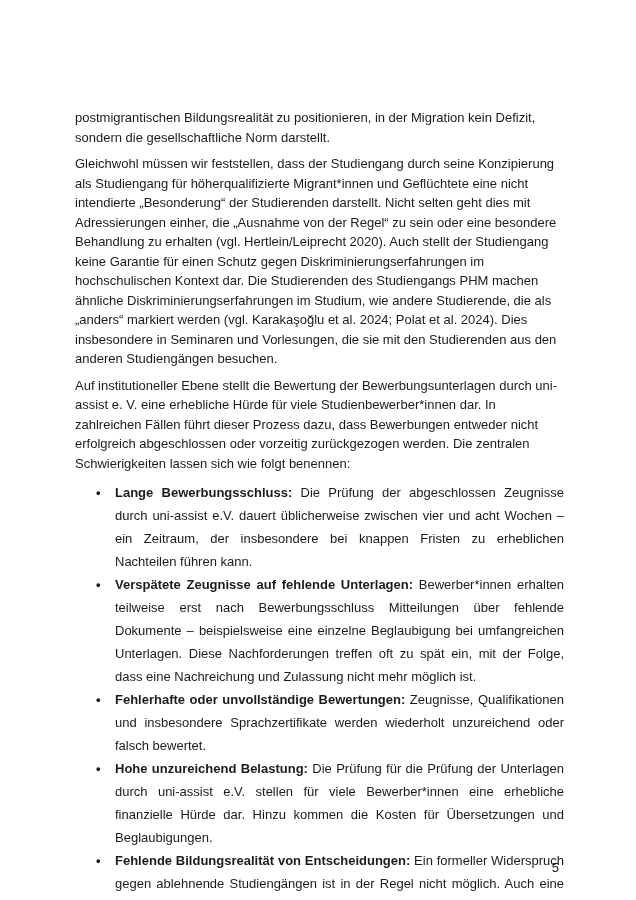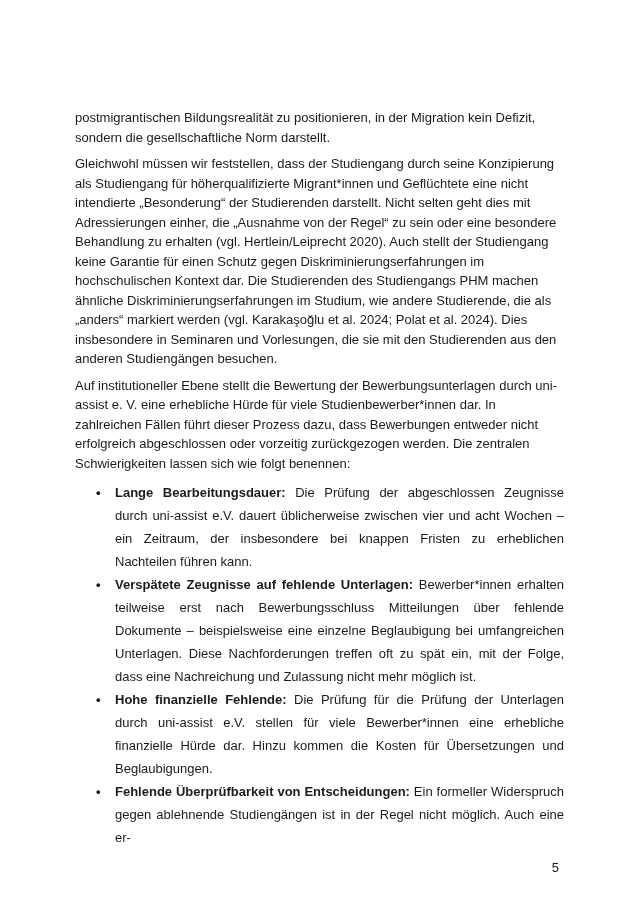--- a/index.html
+++ b/index.html
@@ -66,20 +66,21 @@
 <body>
 
 <div class="page">
   <div class="text-column">
     <div class="paragraph-block">
         <p>postmigrantischen Bildungsrealität zu positionieren, in der Migration kein Defizit, sondern die gesellschaftliche Norm darstellt.</p>
         <p>Gleichwohl müssen wir feststellen, dass der Studiengang durch seine Konzipierung als Studiengang für höherqualifizierte Migrant*innen und Geflüchtete eine nicht intendierte „Besonderung“ der Studierenden darstellt. Nicht selten geht dies mit Adressierungen einher, die „Ausnahme von der Regel“ zu sein oder eine besondere Behandlung zu erhalten (vgl. Hertlein/Leiprecht 2020). Auch stellt der Studiengang keine Garantie für einen Schutz gegen Diskriminierungserfahrungen im hochschulischen Kontext dar. Die Studierenden des Studiengangs PHM machen ähnliche Diskriminierungserfahrungen im Studium, wie andere Studierende, die als „anders“ markiert werden (vgl. Karakaşoğlu et al. 2024; Polat et al. 2024). Dies insbesondere in Seminaren und Vorlesungen, die sie mit den Studierenden aus den anderen Studiengängen besuchen.</p>
         <p>Auf institutioneller Ebene stellt die Bewertung der Bewerbungsunterlagen durch uni-assist e. V. eine erhebliche Hürde für viele Studienbewerber*innen dar. In zahlreichen Fällen führt dieser Prozess dazu, dass Bewerbungen entweder nicht erfolgreich abgeschlossen oder vorzeitig zurückgezogen werden. Die zentralen Schwierigkeiten lassen sich wie folgt benennen:</p>
       </div>
     <ul class="bullet-list">
-        <li><strong>Lange Bearbeitungsdauer:</strong> <span>Die Prüfung der abgeschlossen Zeugnisse durch uni-assist e.V. dauert üblicherweise zwischen vier und acht Wochen – ein Zeitraum, der insbesondere bei knappen Fristen zu erheblichen Nachteilen führen kann.</span></li>
+        <li><strong>Lange Bewerbungsschluss:</strong> <span>Die Prüfung der abgeschlossen Zeugnisse durch uni-assist e.V. dauert üblicherweise zwischen vier und acht Wochen – ein Zeitraum, der insbesondere bei knappen Fristen zu erheblichen Nachteilen führen kann.</span></li>
         <li><strong>Verspätete Zeugnisse auf fehlende Unterlagen:</strong> <span>Bewerber*innen erhalten teilweise erst nach Bewerbungsschluss Mitteilungen über fehlende Dokumente – beispielsweise eine einzelne Beglaubigung bei umfangreichen Unterlagen. Diese Nachforderungen treffen oft zu spät ein, mit der Folge, dass eine Nachreichung und Zulassung nicht mehr möglich ist.</span></li>
-        <li><strong>Hohe finanzielle Fehlende:</strong> <span>Die Prüfung für die Prüfung der Unterlagen durch uni-assist e.V. stellen für viele Bewerber*innen eine erhebliche finanzielle Hürde dar. Hinzu kommen die Kosten für Übersetzungen und Beglaubigungen.</span></li>
-        <li><strong>Fehlende Überprüfbarkeit von Entscheidungen:</strong> <span>Ein formeller Widerspruch gegen ablehnende Studiengängen ist in der Regel nicht möglich. Auch eine er-</span></li>
+        <li><strong>Fehlerhafte oder unvollständige Bewertungen:</strong> <span>Zeugnisse, Qualifikationen und insbesondere Sprachzertifikate werden wiederholt unzureichend oder falsch bewertet.</span></li>
+        <li><strong>Hohe unzureichend Belastung:</strong> <span>Die Prüfung für die Prüfung der Unterlagen durch uni-assist e.V. stellen für viele Bewerber*innen eine erhebliche finanzielle Hürde dar. Hinzu kommen die Kosten für Übersetzungen und Beglaubigungen.</span></li>
+        <li><strong>Fehlende Bildungsrealität von Entscheidungen:</strong> <span>Ein formeller Widerspruch gegen ablehnende Studiengängen ist in der Regel nicht möglich. Auch eine er-</span></li>
       </ul>
   </div>
   <div class="page-number">5</div>
 </div>
 
 </body></html>

